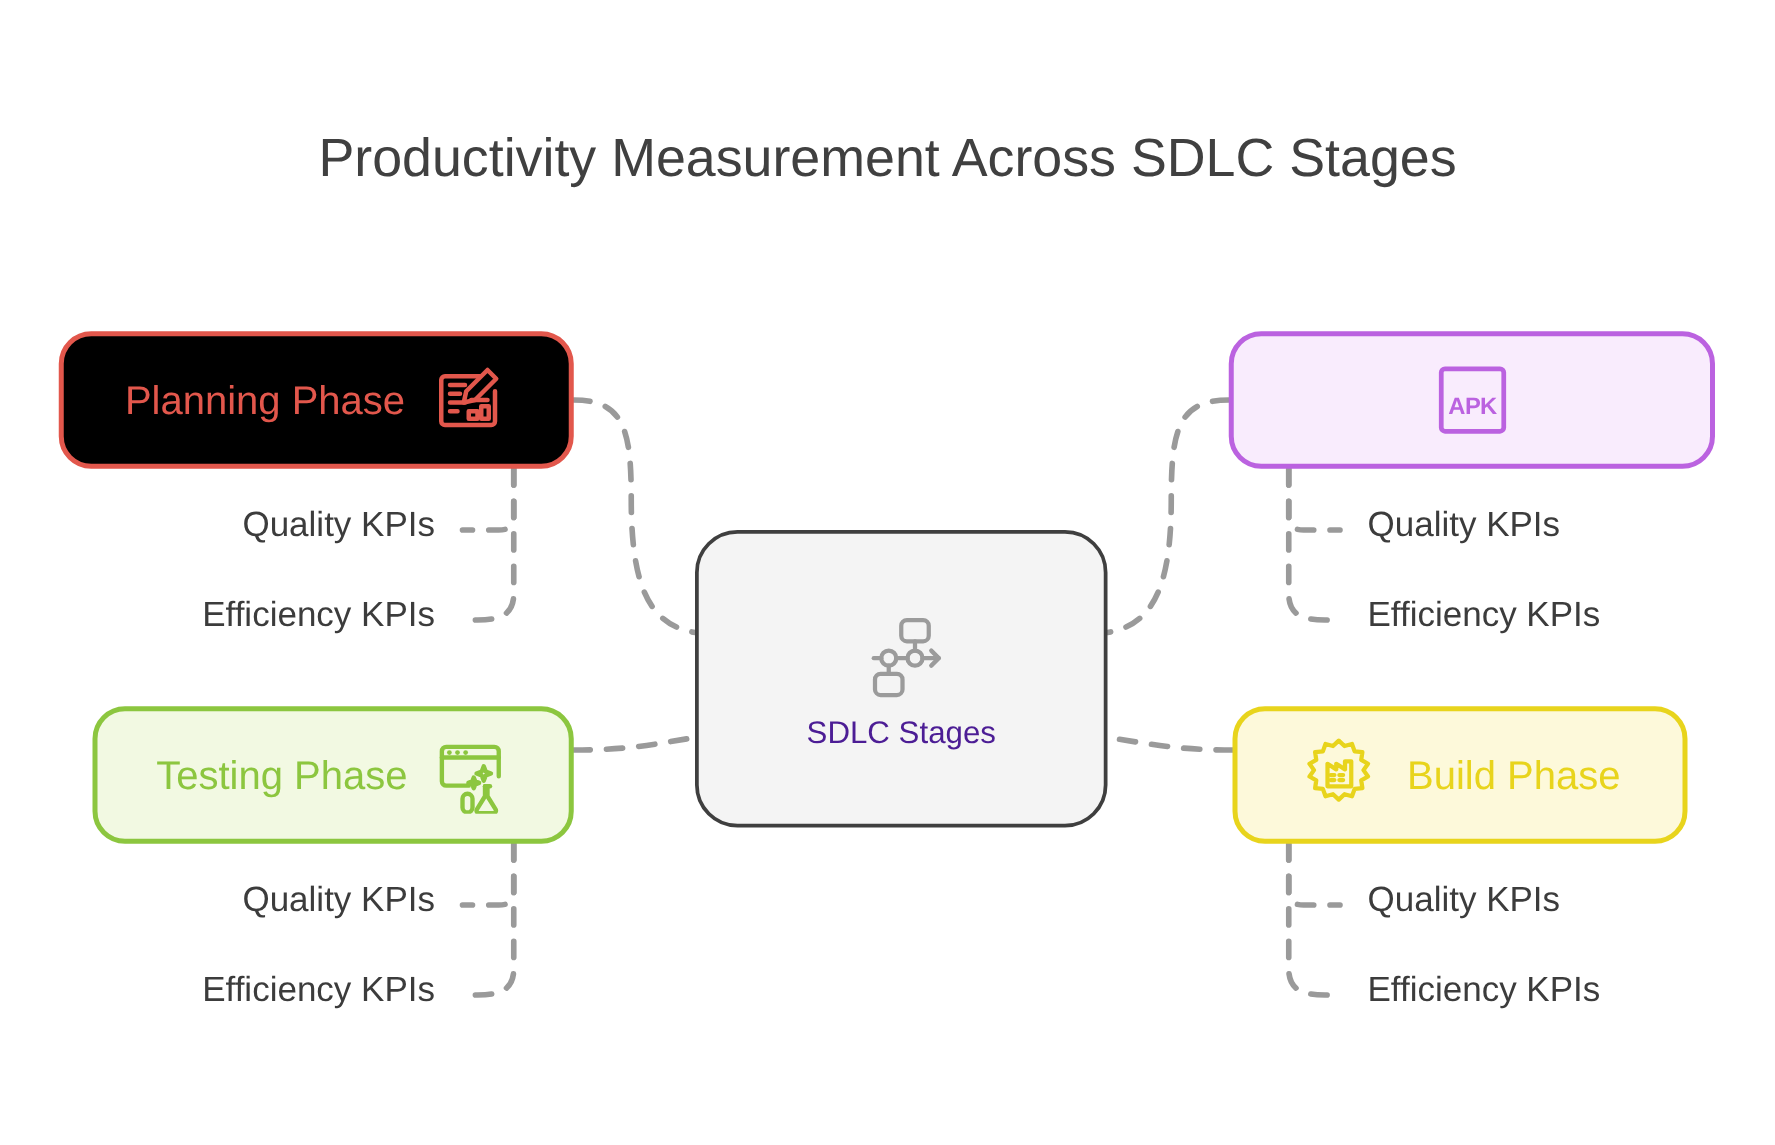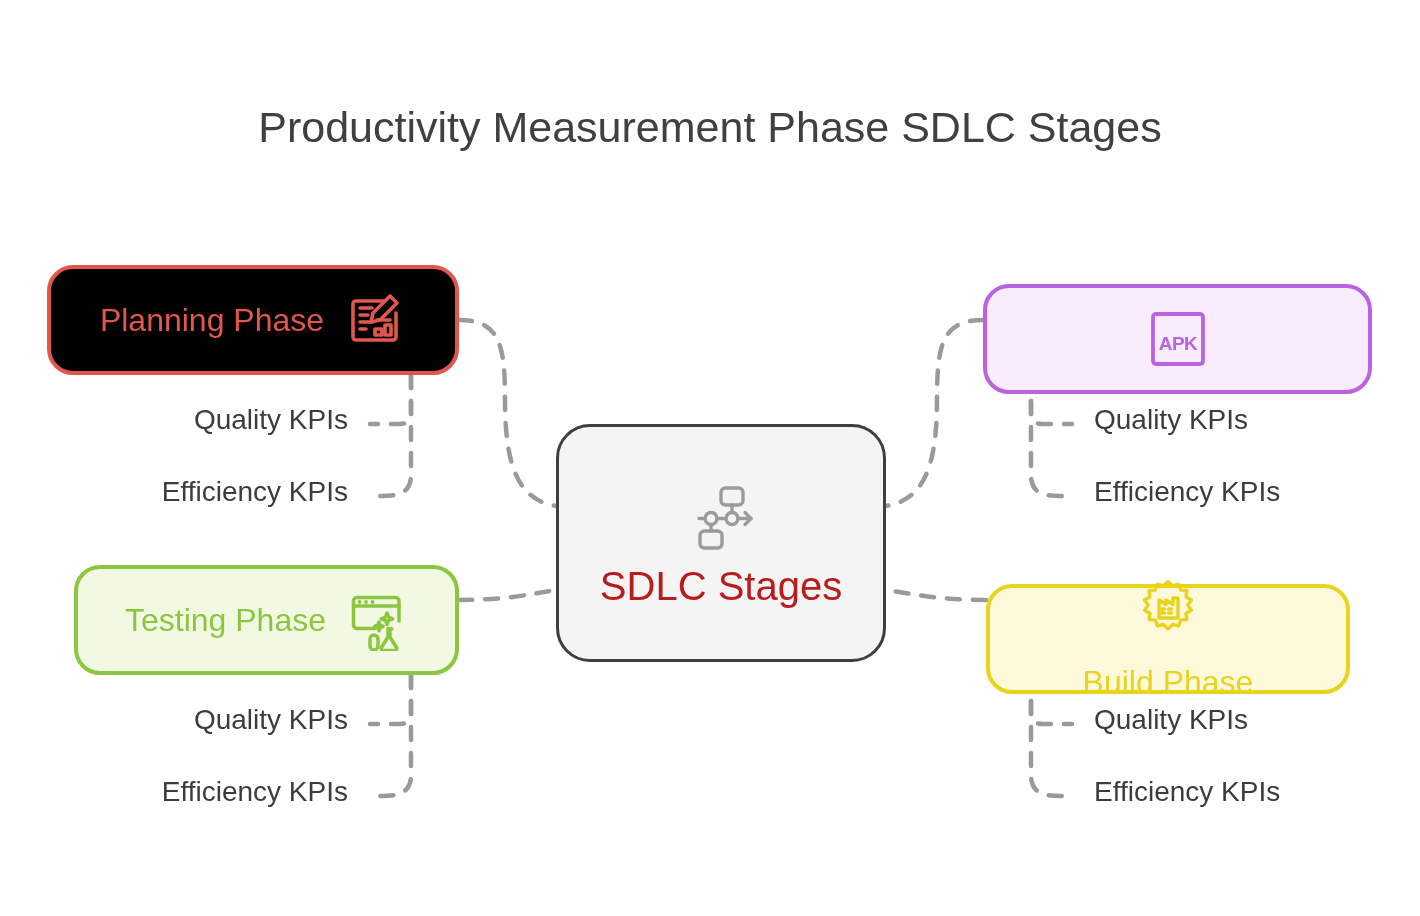--- a/index.html
+++ b/index.html
@@ -62,22 +62,22 @@
     border: 3.5px solid #3f3f3f;
     border-radius: 34px;
     background: #f4f4f4;
     display: flex;
     flex-direction: column;
     align-items: center;
     justify-content: center;
   }
   #hub-icon { margin-bottom: 6px; }
   #hub-label {
-    font-size: 40px;
-    color: #b91c1c;
+    font-size: 25px;
+    color: #4c1d95;
     font-weight: 400;
     white-space: nowrap;
   }
 
   
   .phase {
     position: absolute;
     box-sizing: border-box;
     border-width: 4px;
     border-style: solid;
@@ -108,38 +108,38 @@
   #phase-planning { border-color: #e2574c; background: #000000; }
   #phase-planning .phase-label { color: #e2574c; }
   #phase-coding   { border-color: #bb62e0; background: #f9ecfd; }
   #phase-coding   .phase-label { color: #bb62e0; }
   #phase-testing  { border-color: #8cc63f; background: #f2f9e2; }
   #phase-testing  .phase-label { color: #8cc63f; }
   #phase-build    { border-color: #e8d41c; background: #fdf9da; }
   #phase-build    .phase-label { color: #e8d41c; }
 
   
-  #phase-coding, #phase-build { flex-direction: column; margin-top: 19px; }
+  #phase-coding, #phase-build { flex-direction: row; }
 
   
   .kpi {
     position: absolute;
     font-size: 28px;
     color: #3c3c3c;
     white-space: nowrap;
   }
   .kpi.right-aligned { text-align: right; }
   .kpi.left-aligned  { text-align: left; }
 </style>
 </head>
 <body>
 
 <div id="canvas">
 
-  <div id="title">Productivity Measurement Phase SDLC Stages</div>
+  <div id="title">Productivity Measurement Across SDLC Stages</div>
 
   <svg id="wires" viewBox="0 0 1420 916" xmlns="http://www.w3.org/2000/svg">
 
     <path class="wire" d="M 459 320 C 500 320, 505 345, 505 400 C 505 470, 520 500, 556 506"></path>
 
     <path class="wire" d="M 459 600 C 505 600, 525 595, 556 590"></path>
 
     <path class="wire" d="M 983 320 C 942 320, 937 345, 937 400 C 937 470, 922 500, 886 506"></path>
 
     <path class="wire" d="M 986 600 C 940 600, 920 595, 886 590"></path>

